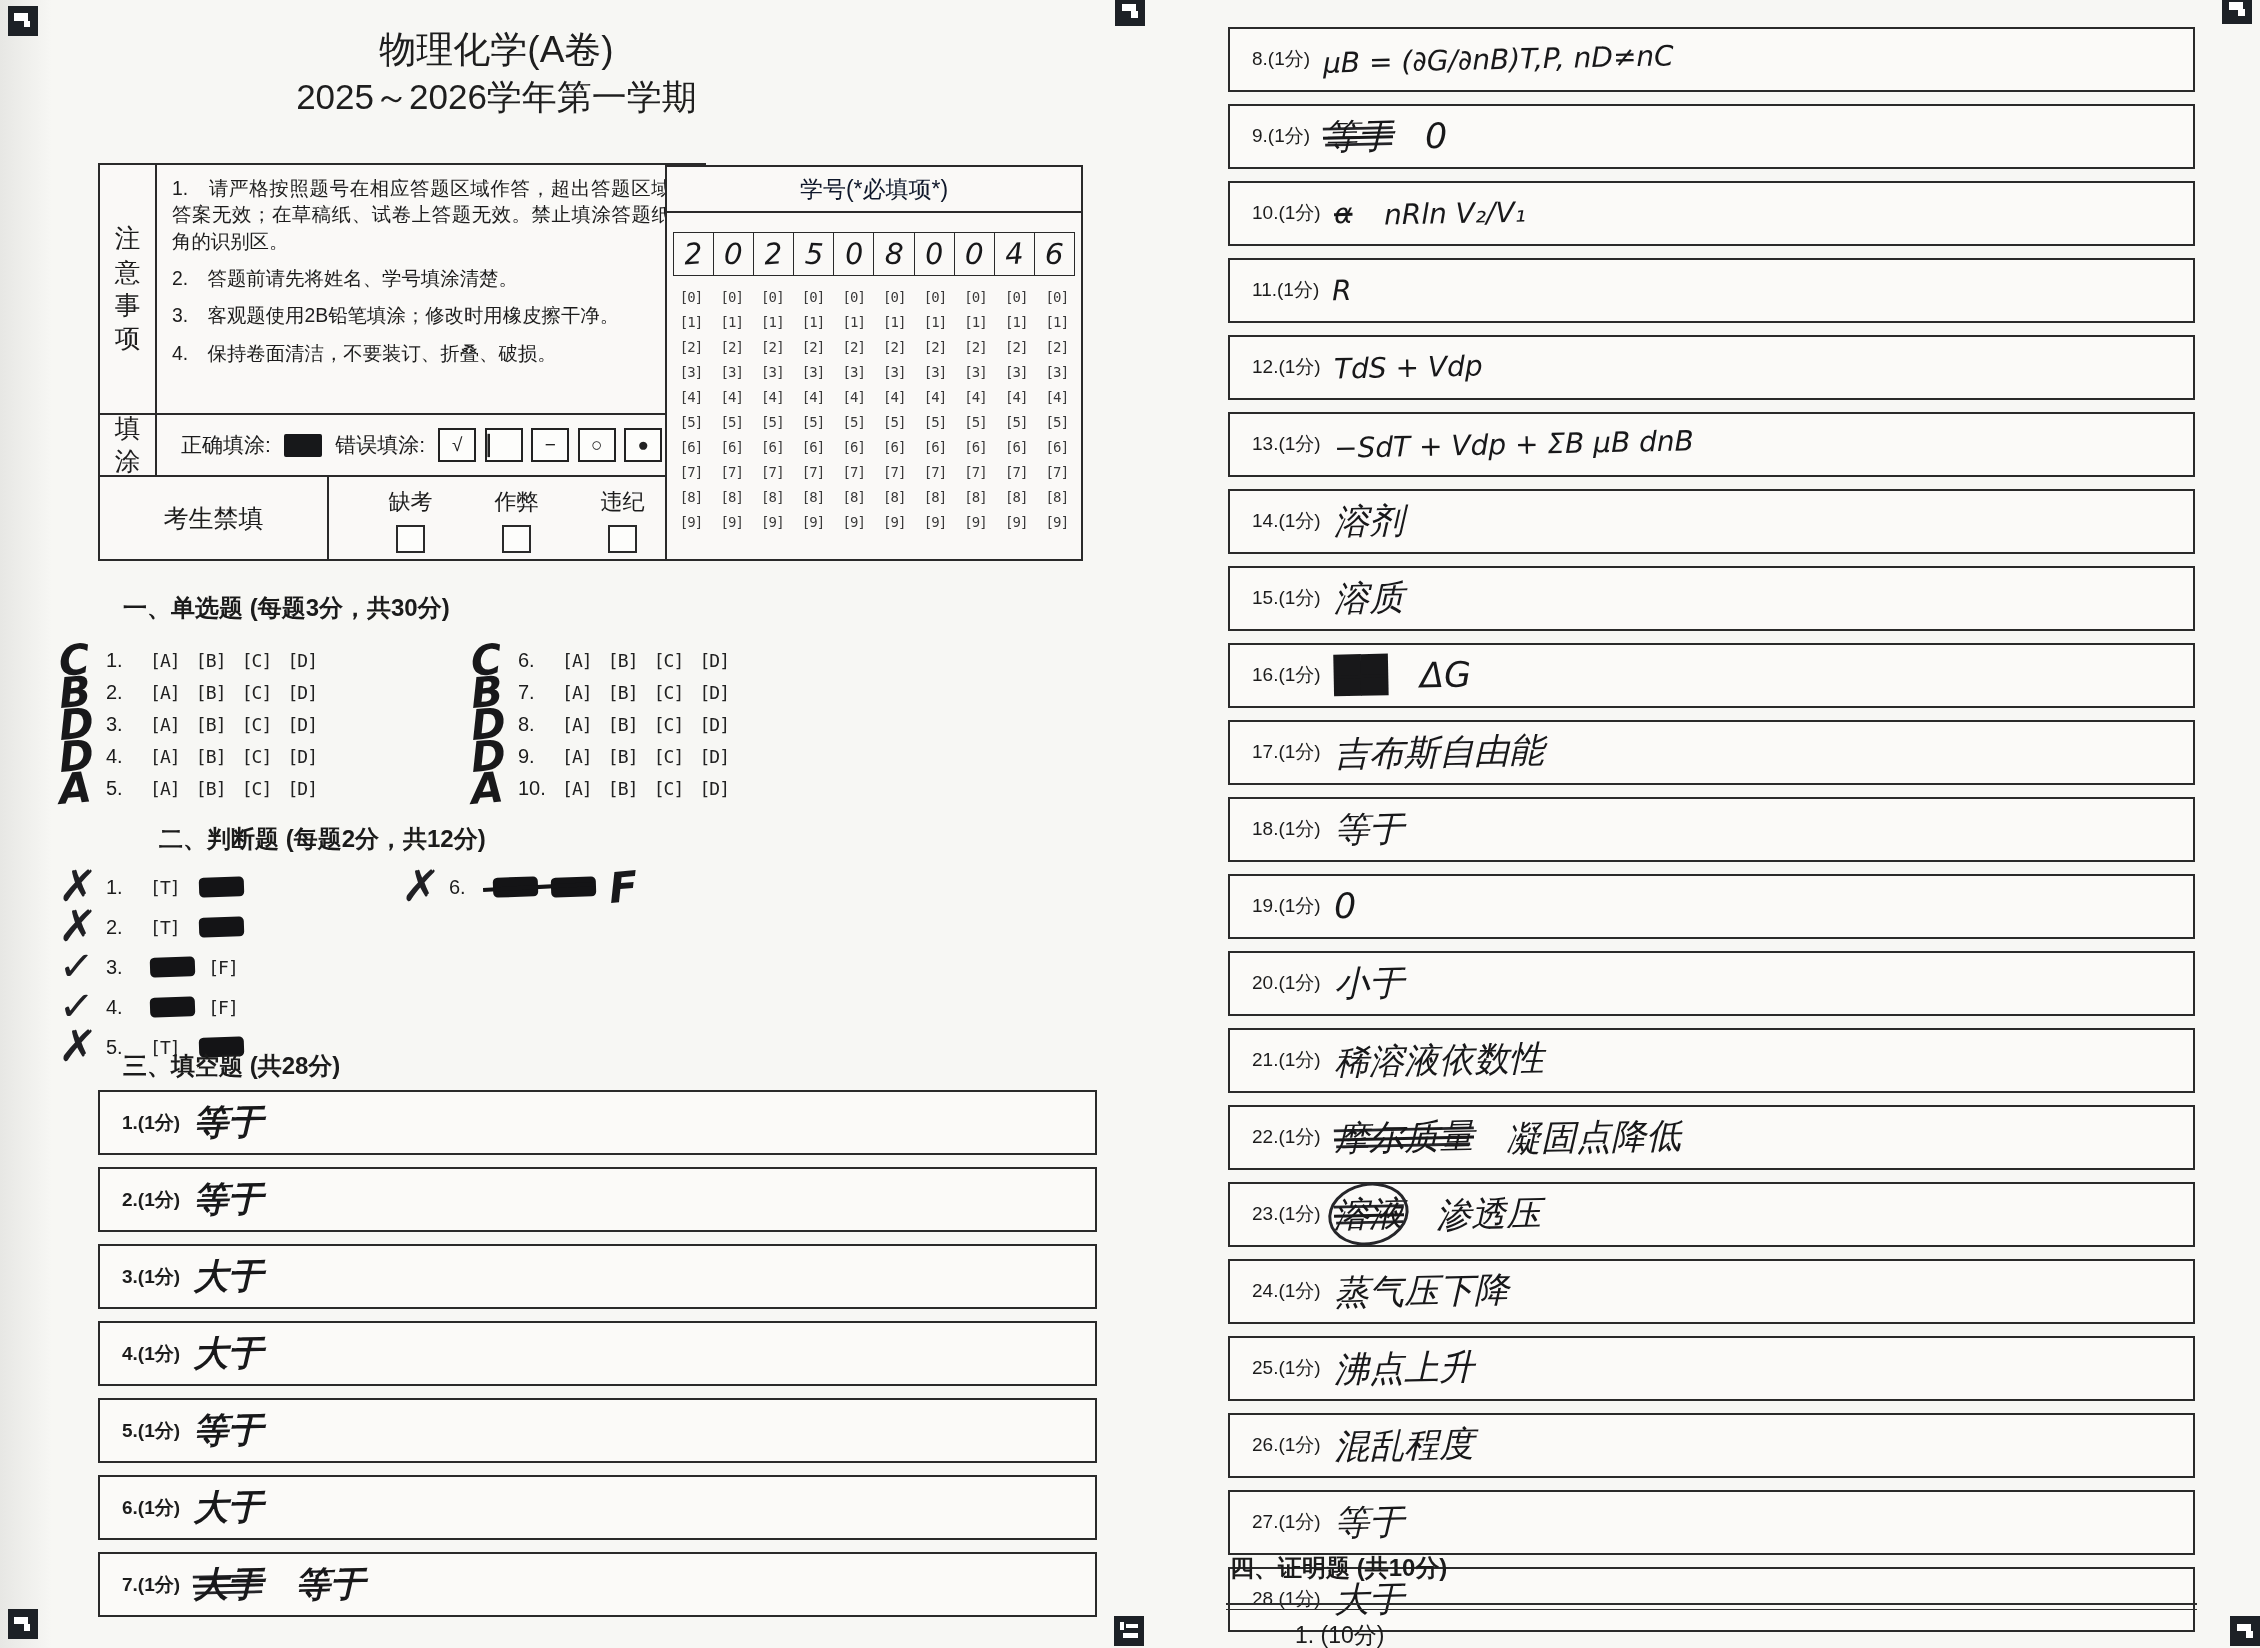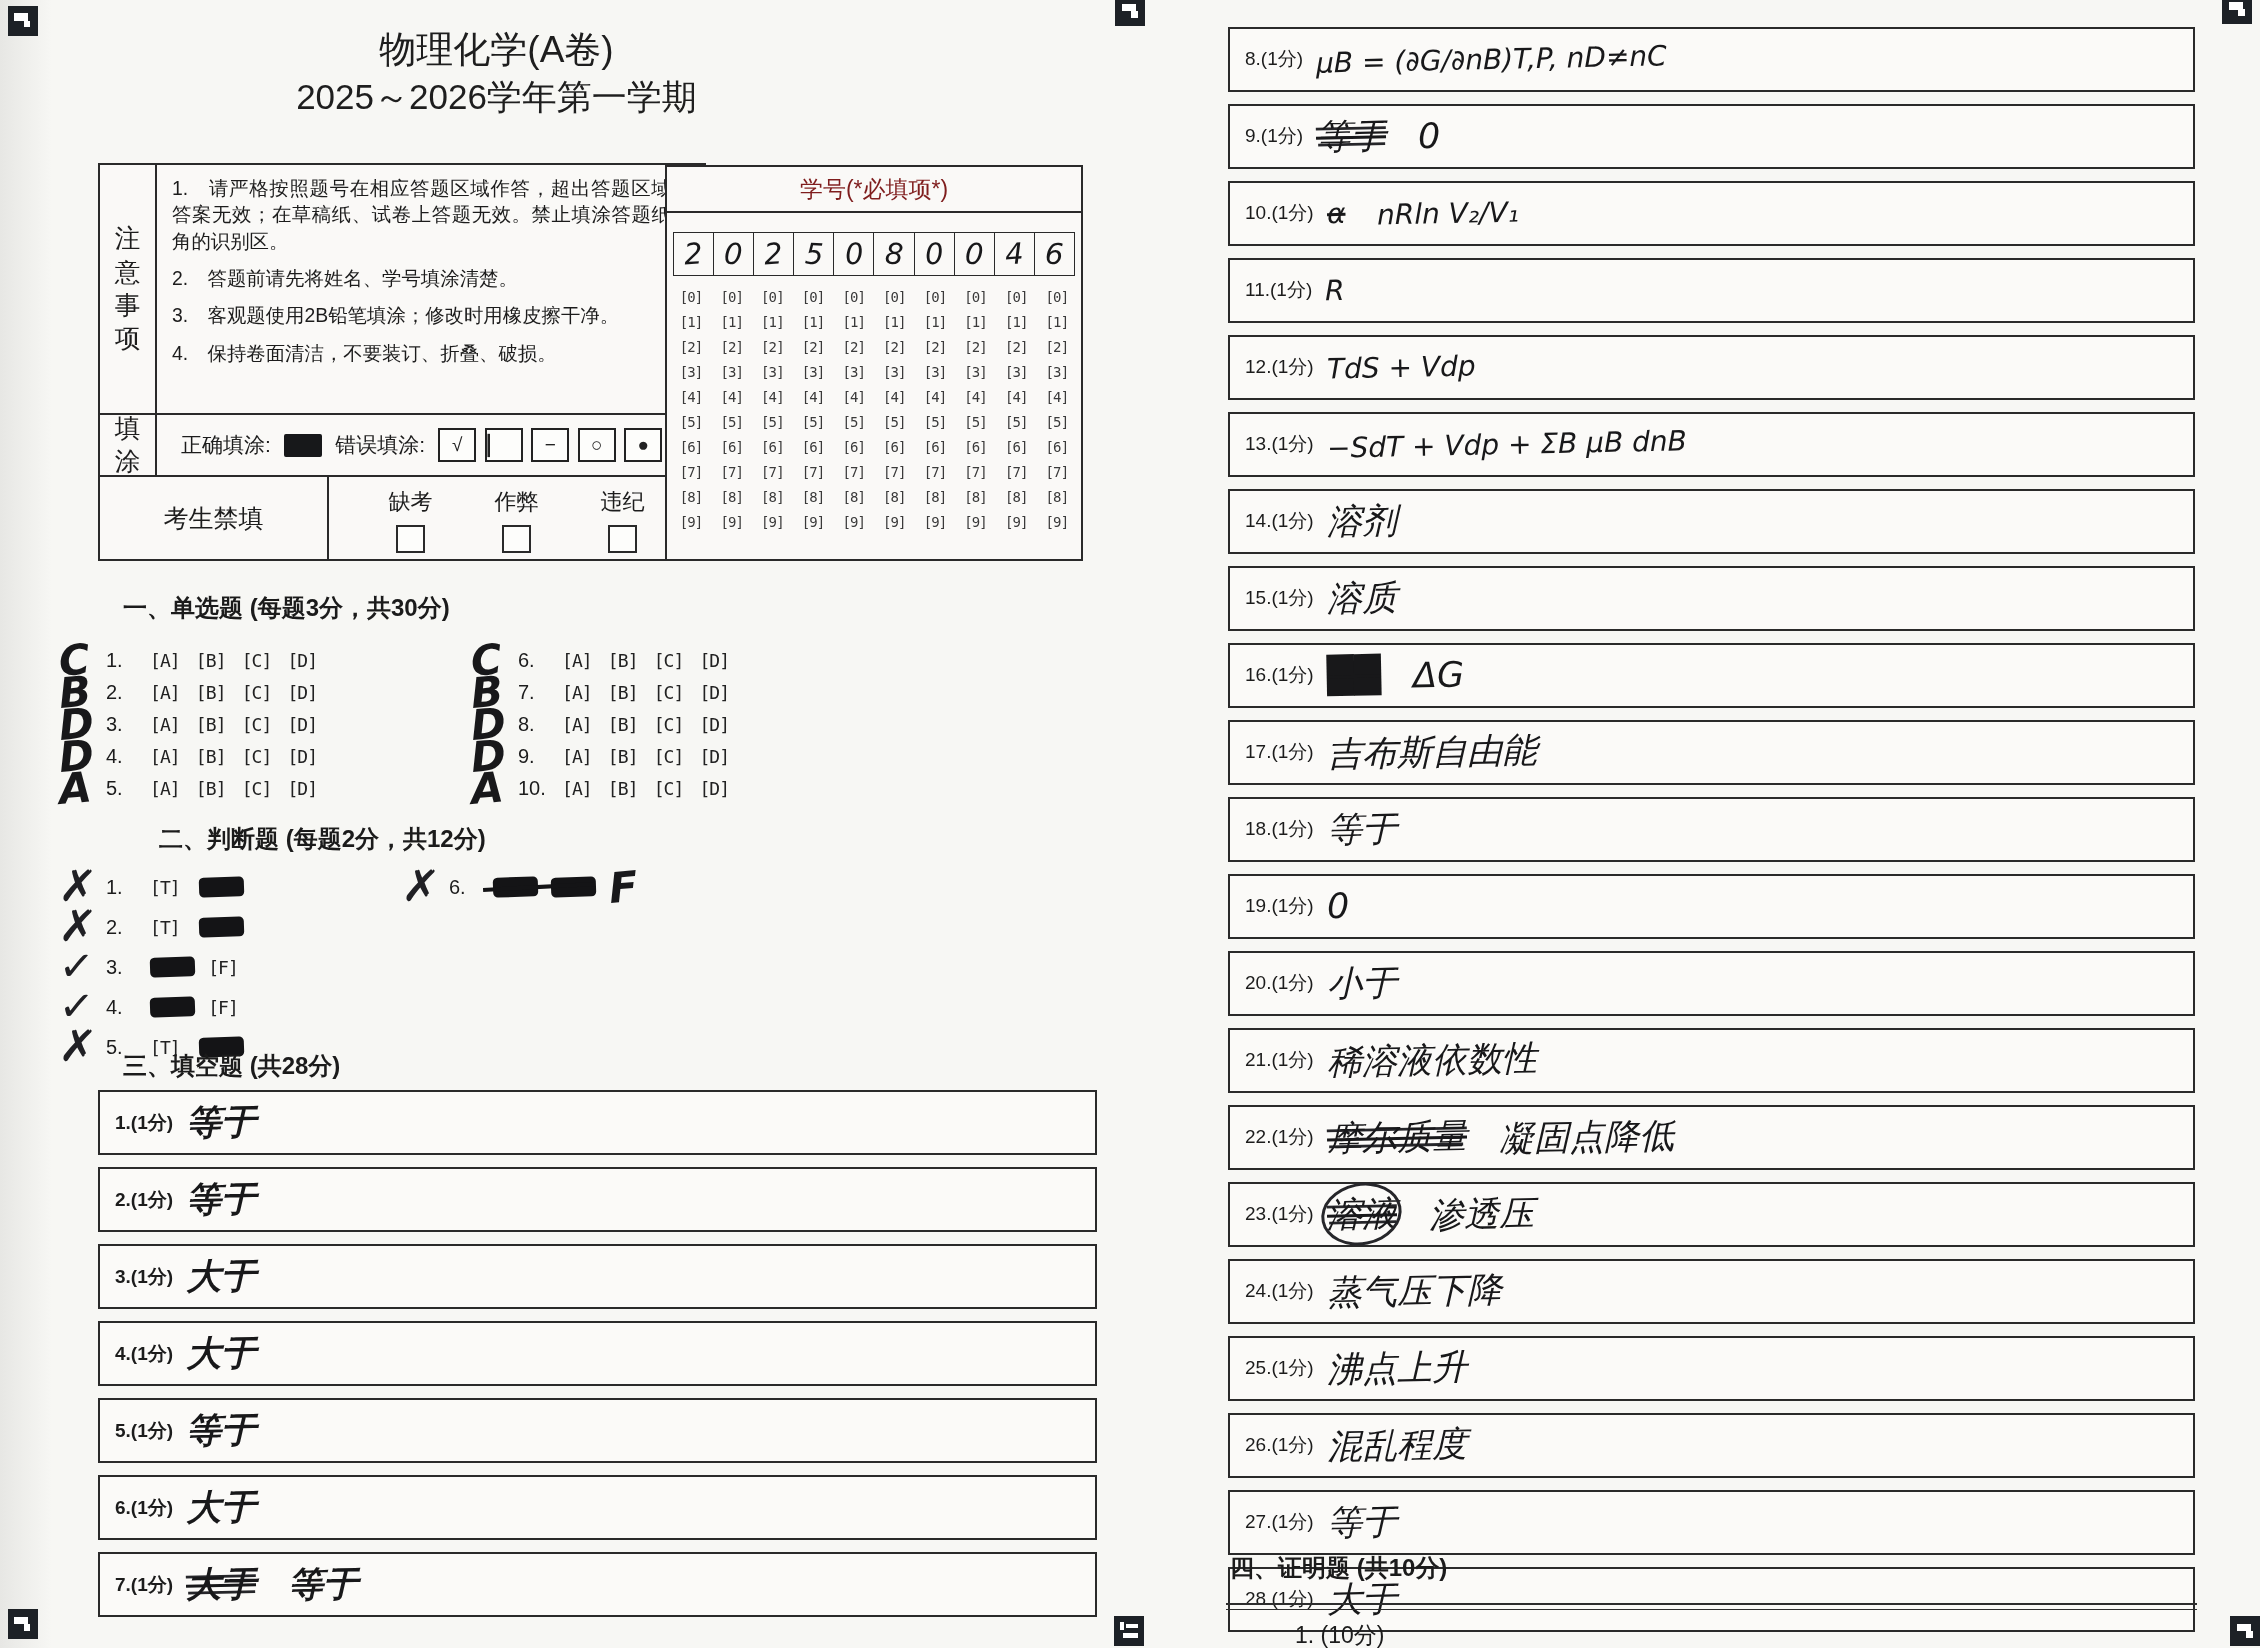--- a/index.html
+++ b/index.html
@@ -42,21 +42,21 @@
   .forbid-label-cell{width:227px;border-right:2.4px solid #2a2a2a;display:flex;align-items:center;
     justify-content:center;font-size:25px;color:#1d1d1d;}
   #forbid-cols{flex:1;display:flex;justify-content:center;gap:62px;padding-top:9.5px;text-align:center;}
   .forbid-col{display:flex;flex-direction:column;align-items:center;gap:8.5px;}
   .forbid-label{font-size:22px;color:#1c1c1c;}
   .checkbox{width:25.6px;height:24px;border:2.4px solid #2a2a2a;background:#fdfdfb;}
   
   #id-box{position:absolute;left:665px;top:165px;width:414px;height:392px;
     border:2.4px solid #2a2a2a;background:#faf9f7;}
   .id-title{height:44px;border-bottom:2.8px solid #2a2a2a;display:flex;align-items:center;
-    justify-content:center;font-size:23px;color:#7f1d1d;}
+    justify-content:center;font-size:23px;color:#0f172a;}
   #id-digits{display:flex;margin:19px 5.7px 0 5.7px;height:42px;border:1.9px solid #2a2a2a;}
   .digit-cell{flex:1;border-right:1.9px solid #2a2a2a;display:flex;align-items:center;justify-content:center;}
   .digit-cell:last-child{border-right:none;}
   #bubble-grid{margin-top:8.5px;}
   .bubble-row{display:flex;height:25px;align-items:center;padding:0 3.8px;}
   .bubble{flex:1;text-align:center;font-family:"DejaVu Sans Mono",monospace;
     font-size:14px;color:#3a3a3a;letter-spacing:-0.9px;}
   
   .hand{font-family:"DejaVu Sans",sans-serif;font-style:italic;color:#18181a;}
   .digit{font-size:29px;transform:rotate(-4deg);}
@@ -81,21 +81,21 @@
     transform:rotate(4deg);line-height:0.8;}
   .grade-mark.check{font-size:42px;}
   .tf-cell{font-family:"DejaVu Sans Mono",monospace;font-size:18px;color:#222;margin-right:19px;letter-spacing:-0.9px;}
   .blob{display:inline-block;width:45px;height:20px;background:#141416;border-radius:4.7px;
     transform:rotate(-2deg);margin-right:13.2px;}
   #tf6{position:absolute;left:343px;top:0;display:flex;align-items:center;height:40px;}
   .scratch{position:absolute;left:81px;top:18px;width:112px;height:3.8px;background:#141416;transform:rotate(-3deg);}
   
   .ans-col{position:absolute;display:flex;flex-direction:column;}
   .ans-box{height:61px;border:2.4px solid #2a2a2a;margin-bottom:12px;background:#fbfaf8;
-    display:flex;align-items:center;padding-left:15px;overflow:visible;}
+    display:flex;align-items:center;padding-left:22px;overflow:visible;}
   .ans-label{font-size:19px;color:#1c1c1c;margin-right:13.2px;white-space:nowrap;}
   #s4-line{position:absolute;left:1226px;top:1603px;width:971px;height:3.8px;
     border-top:2.8px solid #2e2e2e;border-bottom:1.9px solid #2e2e2e;}
 </style>
 </head>
 <body>
 
 <div class="scan-edge"></div>
 
 <div class="marker" style="left:7.6px;top:5.7px;">

